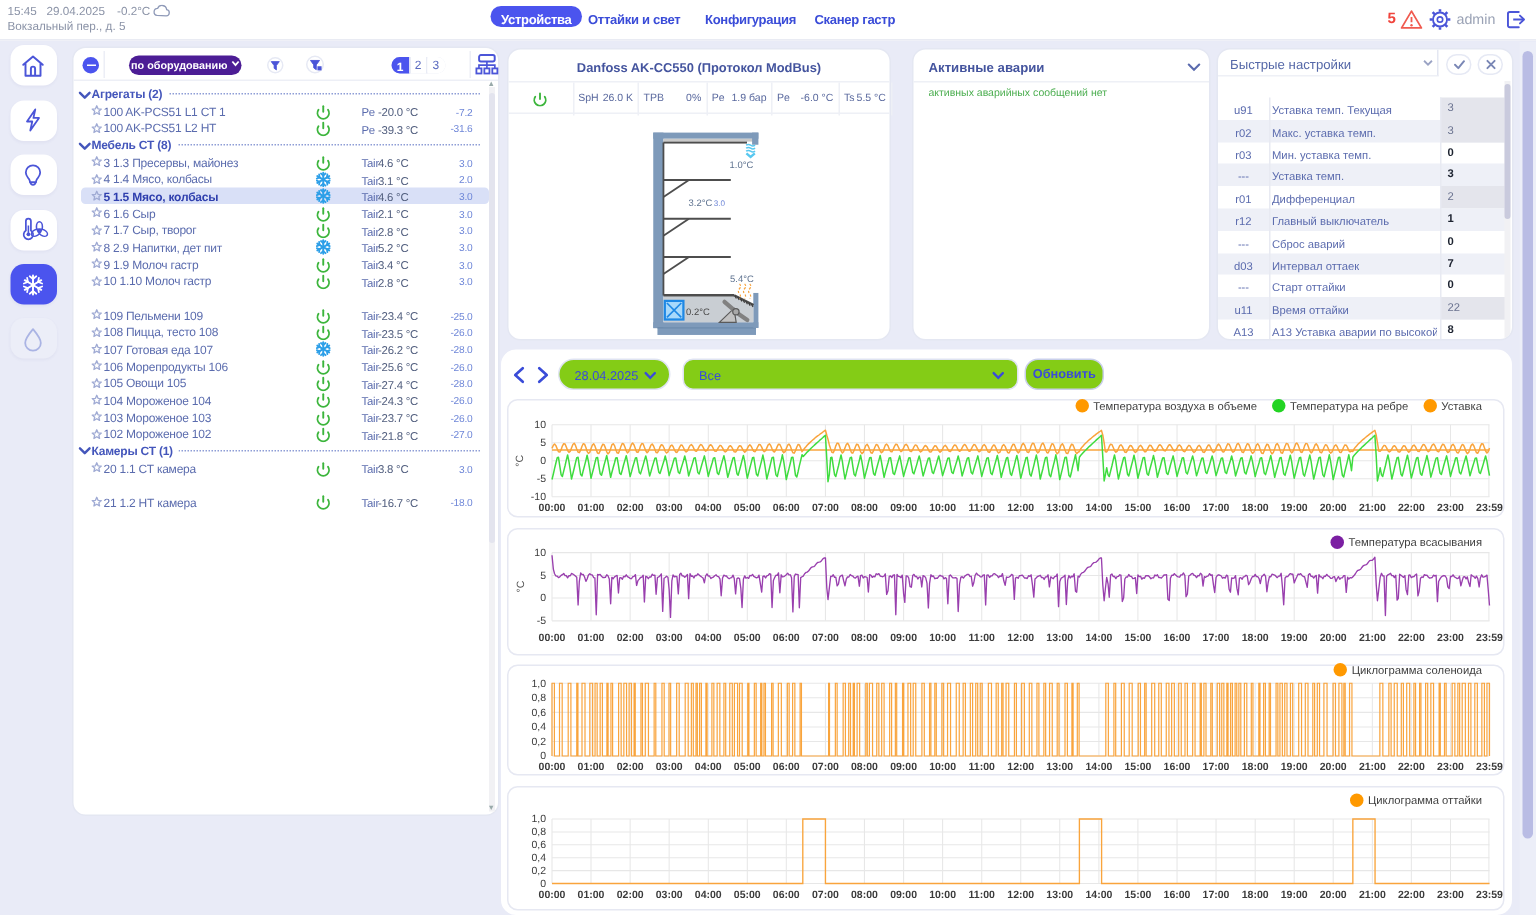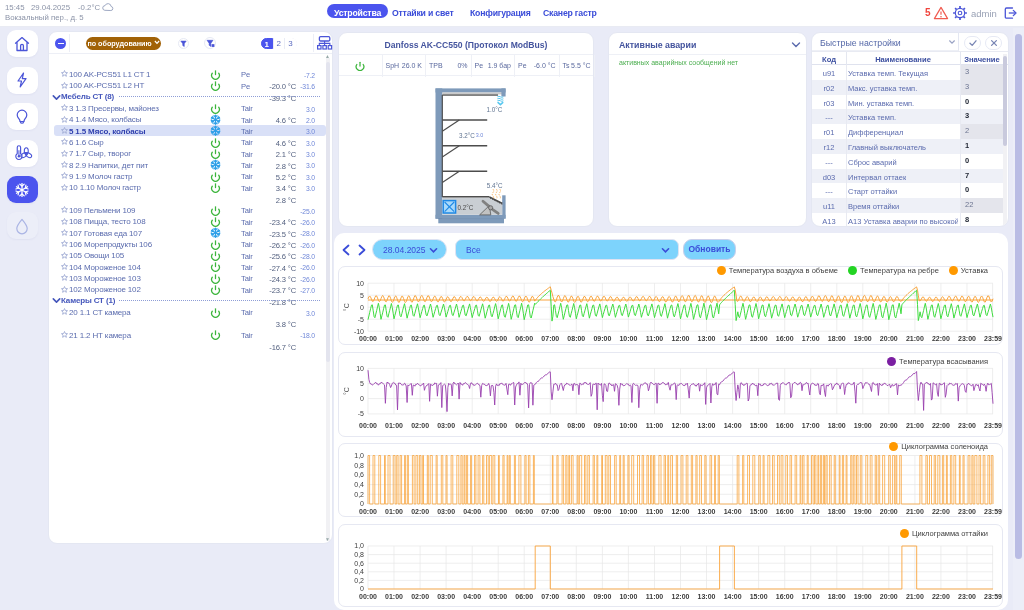--- a/index.html
+++ b/index.html
@@ -13,32 +13,32 @@
 .tab-act{background:#4b54ee;color:#fff;border-radius:9px;padding:0 7px}
 
 .sbtn{position:absolute;left:7px;width:30.5px;height:27px;background:#fff;border-radius:9px;display:flex;align-items:center;justify-content:center;box-shadow:0 1px 2px rgba(80,90,160,.06)}
 .sbtn-act{background:#4b54ee}
 .sbtn-dis{background:#eceef8}
 
 #tree{left:48px;top:31px;width:285px;height:513px}
 #treehead{position:absolute;left:0;top:0;width:100%;height:22px;border-bottom:1px solid #edeff6}
 .circbtn{position:absolute;border-radius:50%;background:#4b54ee;color:#fff}
 .fcirc{position:absolute;top:4px;width:14px;height:14px;border-radius:50%;border:1px solid #e6e9f4;display:flex;align-items:center;justify-content:center}
-.selpill{position:absolute;left:37px;top:4.5px;width:75px;height:13px;background:#a16207;border-radius:6.5px;color:#fff;font-size:7.2px;font-weight:bold;text-align:center;line-height:13px;white-space:nowrap}
+.selpill{position:absolute;left:37px;top:4.5px;width:75px;height:13px;background:#4c1d95;border-radius:6.5px;color:#fff;font-size:7.2px;font-weight:bold;text-align:center;line-height:13px;white-space:nowrap}
 .pag{position:absolute;top:4px;width:16px;height:14px;border:1px solid #dfe3f0;border-radius:3px;font-size:8px;color:#5b6bc0;text-align:center;line-height:13px;background:#fff}
 .pag-act{background:#4b54ee;color:#fff;border-color:#4b54ee;font-weight:bold}
 .trow{position:absolute;left:5px;width:272px;height:11.33px;font-size:8px;letter-spacing:-0.15px}
 .trow.tsel{background:#d9e0f7;border-radius:3px}
 .trow.tsel .tlabel{font-weight:bold;color:#2f3fae}
 .ticon{position:absolute}
 .tgroup{position:absolute;left:7px;top:1.5px;font-weight:bold;color:#4456bb;white-space:nowrap;background:#fff;padding-right:4px;z-index:1}
 .tdots{position:absolute;right:6px;top:1px;left:7px;height:5px;border-bottom:1px dotted #8e9dd6;z-index:0}
 .tlabel{position:absolute;left:15px;top:1.8px;color:#5b6cae;white-space:nowrap}
 .tcol2{position:absolute;left:187px;top:2px;color:#5b6cae;font-size:7.6px}
-.ttemp{position:absolute;left:198px;width:44px;top:14px;text-align:right;color:#515e7e;font-size:7.6px}
+.ttemp{position:absolute;left:198px;width:44px;top:2px;color:#515e7e;font-size:7.6px}
 .tsp{position:absolute;left:245px;width:16px;top:3.4px;text-align:right;color:#6f87d8;font-size:6.8px}
 
 #dev{left:338px;top:32px;width:256px;height:195px}
 #dev .title{position:absolute;top:6.5px;width:100%;text-align:center;font-size:8.6px;font-weight:bold;color:#44549e}
 #dev .statrow{position:absolute;left:0;top:21px;width:100%;height:22px;border-top:1px solid #eef0f6;border-bottom:1px solid #eef0f6}
 .stat{position:absolute;top:0;height:22px;border-right:1px solid #eef0f6;font-size:7px;color:#5a699e}
 .stat .lb{position:absolute;left:3px;top:7px}
 .stat .vl{position:absolute;right:3px;top:7px}
 
 #alm{left:608px;top:32px;width:199px;height:195px}
@@ -52,21 +52,21 @@
 .qrow{position:absolute;left:0;width:192px;height:14.8px;font-size:7.5px;color:#5b6bae}
 .qstripe{background:#eef0f7}
 .qcode{position:absolute;left:0;width:34px;text-align:center;top:4px}
 .qname{position:absolute;left:36px;top:4px;white-space:nowrap;overflow:hidden;max-width:110px}
 .qval{position:absolute;left:148px;width:44px;top:0;height:14.8px;line-height:14.8px;padding-left:5px}
 .qvgrey{background:#e4e5ec;color:#6b7390}
 .qvbold{color:#1d2330;font-weight:bold}
 
 #charts{position:absolute;left:334px;top:233px;width:674px;height:377px;background:#fff;border-radius:10px}
 .chcard{position:absolute;left:4px;width:665px;border:1px solid #e6e8f2;border-radius:7px;background:#fff}
-.ctl{position:absolute;border:1px solid #dfe3f2;border-radius:11px;background:#7dd3fc;color:#3a4cd8;font-size:8.5px}
+.ctl{position:absolute;border:1px solid #dfe3f2;border-radius:11px;background:#84cc16;color:#3a4cd8;font-size:8.5px}
 .legend{position:absolute;display:flex;gap:10px;font-size:7.5px;color:#3f3f3f;align-items:center}
 .lgi{display:flex;align-items:flex-end;gap:3px}
 .lgd{width:9px;height:9px;border-radius:50%;display:inline-block}
 
 .vsb{position:absolute;background:#f1f1f4}
 .vsb .thumb{position:absolute;background:#c9cadd;border-radius:4px}
 </style></head><body>
 <div id="hdr">
     <div class="time"><span>15:45</span><span style="position:absolute;left:26px">29.04.2025</span><span style="position:absolute;left:73px">-0.2°C</span></div>
     <svg class="abs" style="left:101px;top:2.5px" width="13" height="11" viewBox="0 0 16 14">
@@ -181,20 +181,27 @@
       <div class="pag" style="left:224px;top:5.6px;width:11.5px;height:11.4px;border:none;border-left:1px solid #e9ecf5;border-right:1px solid #e9ecf5;border-radius:0;line-height:11px">2</div>
       <div class="pag" style="left:235.5px;top:5.6px;width:12px;height:11.4px;border:none;border-radius:0 6px 6px 0;line-height:11px">3</div>
       <div style="position:absolute;left:263.5px;top:2px;height:18px;border-left:1px solid #eceef6"></div>
       <svg class="abs" style="left:266.5px;top:4px" width="17" height="14" viewBox="0 0 17 14">
         <rect x="3.4" y="0.7" width="10.4" height="4.3" rx="1.2" fill="none" stroke="#4b55d8" stroke-width="1.3"></rect>
         <path d="M8.6 5 V7.4 M3.3 9.6 V7.4 H13.9 V9.6 M8.6 7.4 V9.6" fill="none" stroke="#4b55d8" stroke-width="1.1"></path>
         <rect x="1.6" y="9.6" width="3.4" height="3.4" fill="none" stroke="#4b55d8" stroke-width="1.2"></rect>
         <rect x="6.9" y="9.6" width="3.4" height="3.4" fill="none" stroke="#4b55d8" stroke-width="1.2"></rect>
         <rect x="12.2" y="9.6" width="3.4" height="3.4" fill="none" stroke="#4b55d8" stroke-width="1.2"></rect>
       </svg>
+    </div>
+    <div class="trow" style="top:24.9px">
+      <svg class="ticon" style="left:-2.5px;top:1.7px" width="9" height="9" viewBox="0 0 9 9">
+        <polyline points="1.2999999999999998,2.9 4.5,6.1 7.7,2.9" fill="none" stroke="#4456bb" stroke-width="1.6" stroke-linecap="round" stroke-linejoin="round"></polyline>
+      </svg>
+      <span class="tdots"></span>
+      <span class="tgroup">Агрегаты (2)</span>
     </div>
     <div class="trow" style="top:36.2px">
       <svg class="ticon" style="left:6px;top:1.3px" width="9" height="9" viewBox="0 0 9 9">
         <polygon points="4.50,1.50 5.35,3.54 7.54,3.71 5.87,5.14 6.38,7.29 4.50,6.14 2.62,7.29 3.13,5.14 1.46,3.71 3.65,3.54" fill="none" stroke="#a0abd4" stroke-width="0.9" stroke-linejoin="round"></polygon>
       </svg>
       <span class="tlabel">100 AK-PCS51 L1 CT 1</span>
       <svg class="ticon" style="left:156px;top:0.5px" width="11" height="11" viewBox="0 0 10 10">
         <path d="M2.1 3.8 A3.5 3.5 0 1 0 7.9 3.8" fill="none" stroke="#3cb53c" stroke-width="1.15" stroke-linecap="round"></path>
         <line x1="5" y1="1.6999999999999997" x2="5" y2="5.0" stroke="#3cb53c" stroke-width="1.15" stroke-linecap="round"></line>
       </svg>
@@ -627,27 +634,20 @@
     </svg>
     <div class="fcirc" style="left:152px;top:2.5px;width:17px;height:14px;border-radius:8px">
       <svg width="10" height="10" viewBox="0 0 10 10">
         <polyline points="2,5.2 4.2,7.4 8,2.8" fill="none" stroke="#7a87b5" stroke-width="1.3" stroke-linecap="round" stroke-linejoin="round"></polyline>
       </svg>
     </div>
     <div class="fcirc" style="left:173px;top:2.5px;width:17px;height:14px;border-radius:8px">
       <svg width="10" height="10" viewBox="0 0 10 10">
         <path d="M2.6 2.6 L7.4 7.4 M7.4 2.6 L2.6 7.4" stroke="#7a87b5" stroke-width="1.3" stroke-linecap="round"></path>
       </svg>
-    </div>
-    <div class="qhead">
-      <span style="position:absolute;left:0;width:34px;text-align:center;top:3px">Код</span>
-      <span style="position:absolute;left:36px;width:110px;text-align:center;top:3px">Наименование</span>
-      <span style="position:absolute;left:148px;width:44px;text-align:center;top:3px">Значение</span>
-      <span style="position:absolute;left:34px;top:0;height:14px;border-left:1px solid #e4e7f0"></span>
-      <span style="position:absolute;left:148px;top:0;height:14px;border-left:1px solid #e4e7f0"></span>
     </div>
     <div style="top:32.0px" class="qrow">
       <span class="qcode">u91</span>
       <span class="qname">Уставка темп. Текущая</span>
       <span class="qval qvgrey">3</span>
     </div>
     <div style="top:46.8px" class="qrow qstripe">
       <span class="qcode">r02</span>
       <span class="qname">Макс. уставка темп.</span>
       <span class="qval qvgrey">3</span>

